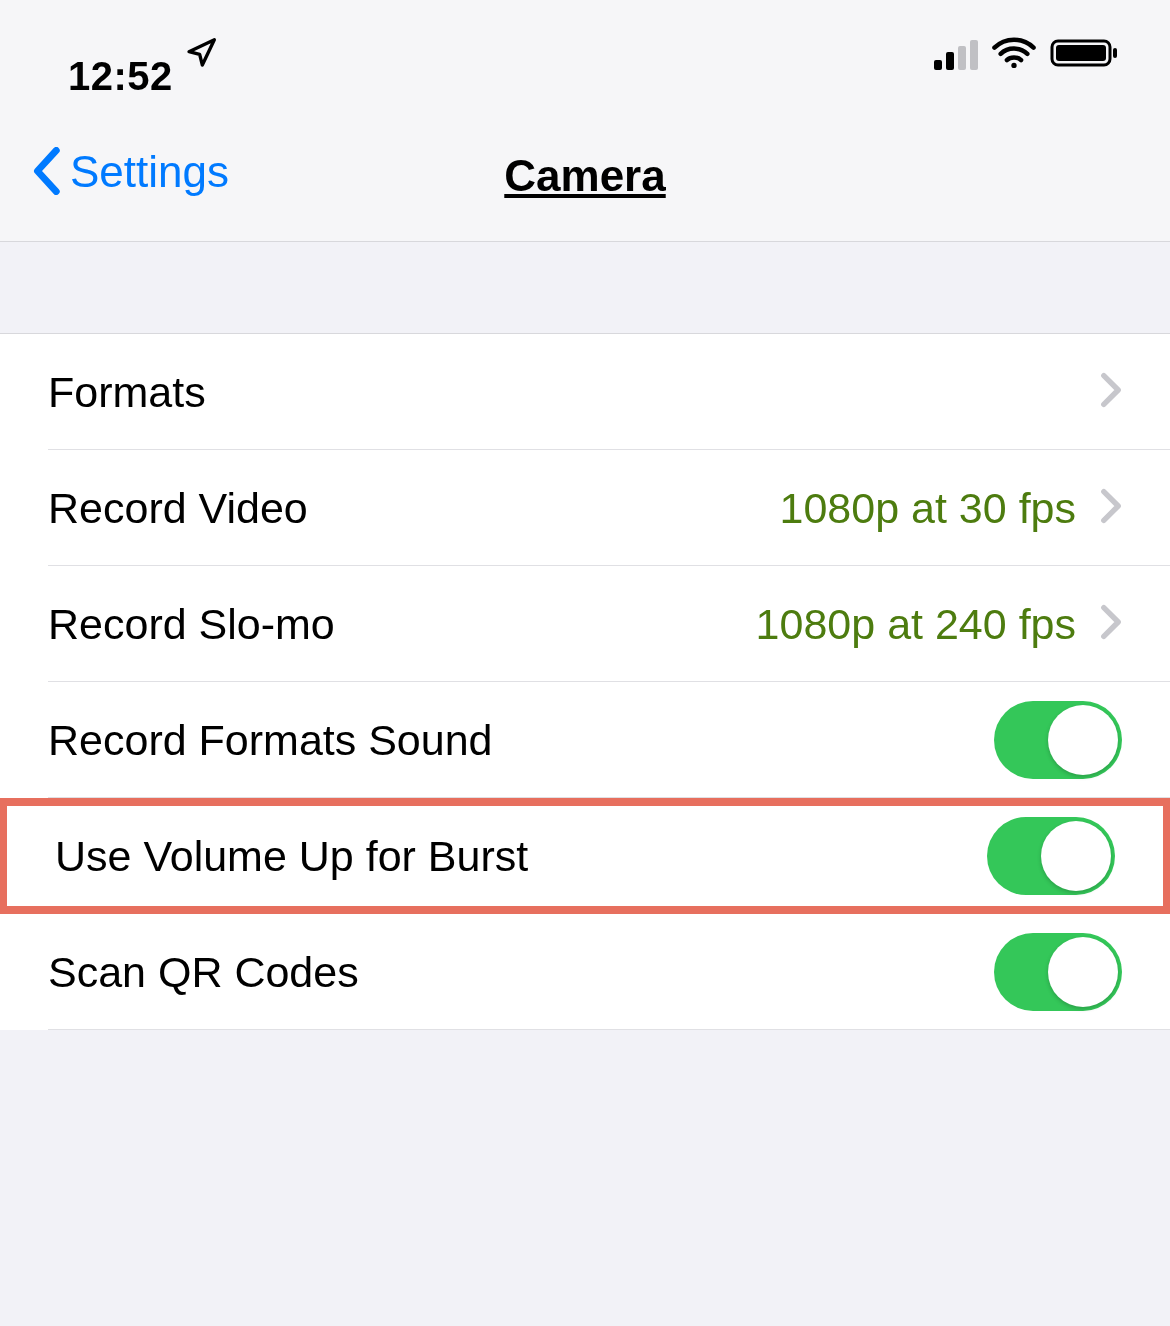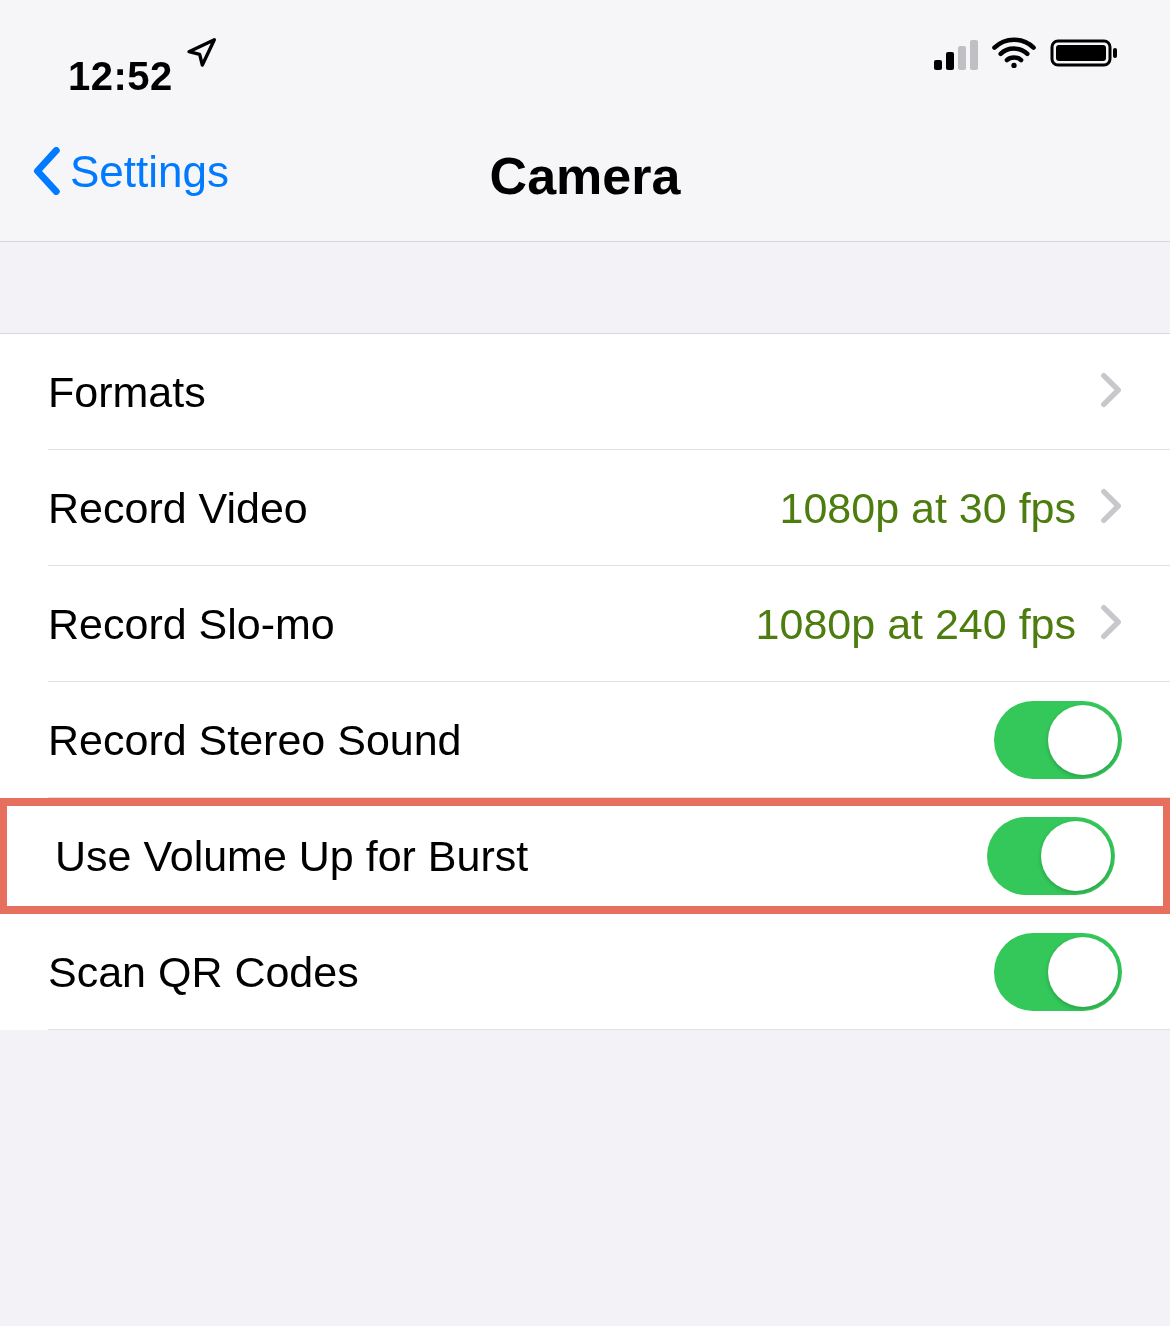--- a/index.html
+++ b/index.html
@@ -52,23 +52,24 @@
       align-items: flex-start;
       gap: 8px;
       color: #007aff;
       font-size: 44px;
       font-weight: 400;
     }
     .nav-title {
       position: absolute;
       left: 50%;
       transform: translateX(-50%);
-      font-size: 52px;
+      font-size: 44px;
       font-weight: 600;
       color: #000;
+      text-decoration: underline;
     }
     .spacer-section {
       height: 92px;
       background: #f2f2f7;
       border-bottom: 1px solid #d8d8dc;
     }
     .settings-list {
       background: #fff;
     }
     .list-item {
@@ -218,21 +219,21 @@
     <span class="item-label">Record Slo-mo</span>
     <span class="item-value">1080p at 240 fps</span>
     <span class="chevron">
       <svg width="22" height="36" viewBox="0 0 12 20">
           <path d="M2 2 L10 10 L2 18" stroke="#c7c7cc" stroke-width="3" fill="none" stroke-linecap="round" stroke-linejoin="round"></path>
         </svg>
     </span>
   </div>
 
   <div class="list-item">
-    <span class="item-label">Record Stereo Sound</span>
+    <span class="item-label">Record Formats Sound</span>
     <span class="toggle"></span>
   </div>
 
 
   <div class="list-item highlighted">
     <span class="item-label">Use Volume Up for Burst</span>
     <span class="toggle"></span>
   </div>
 
   <div class="list-item">

